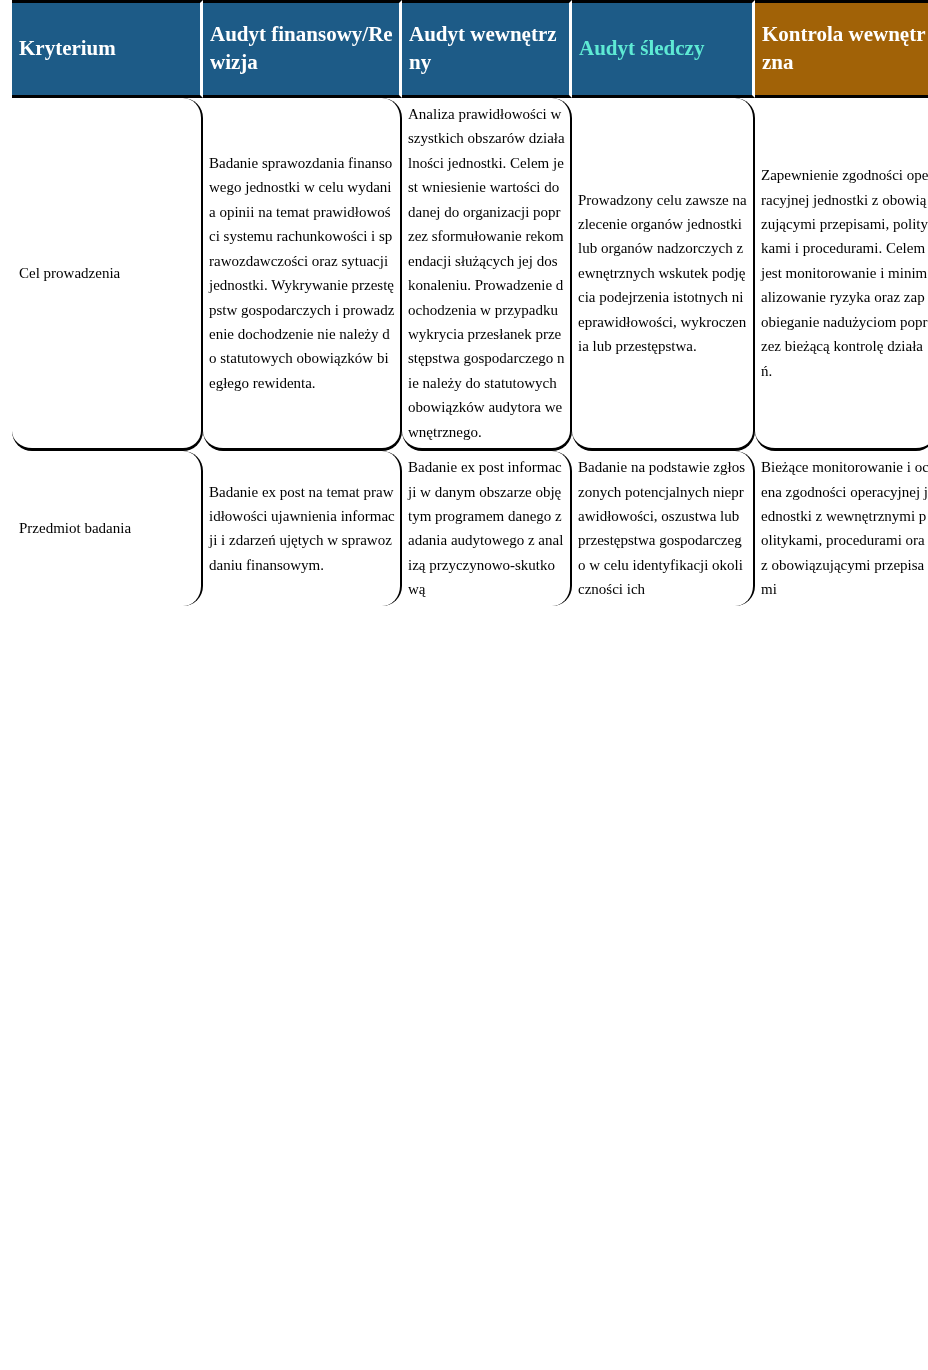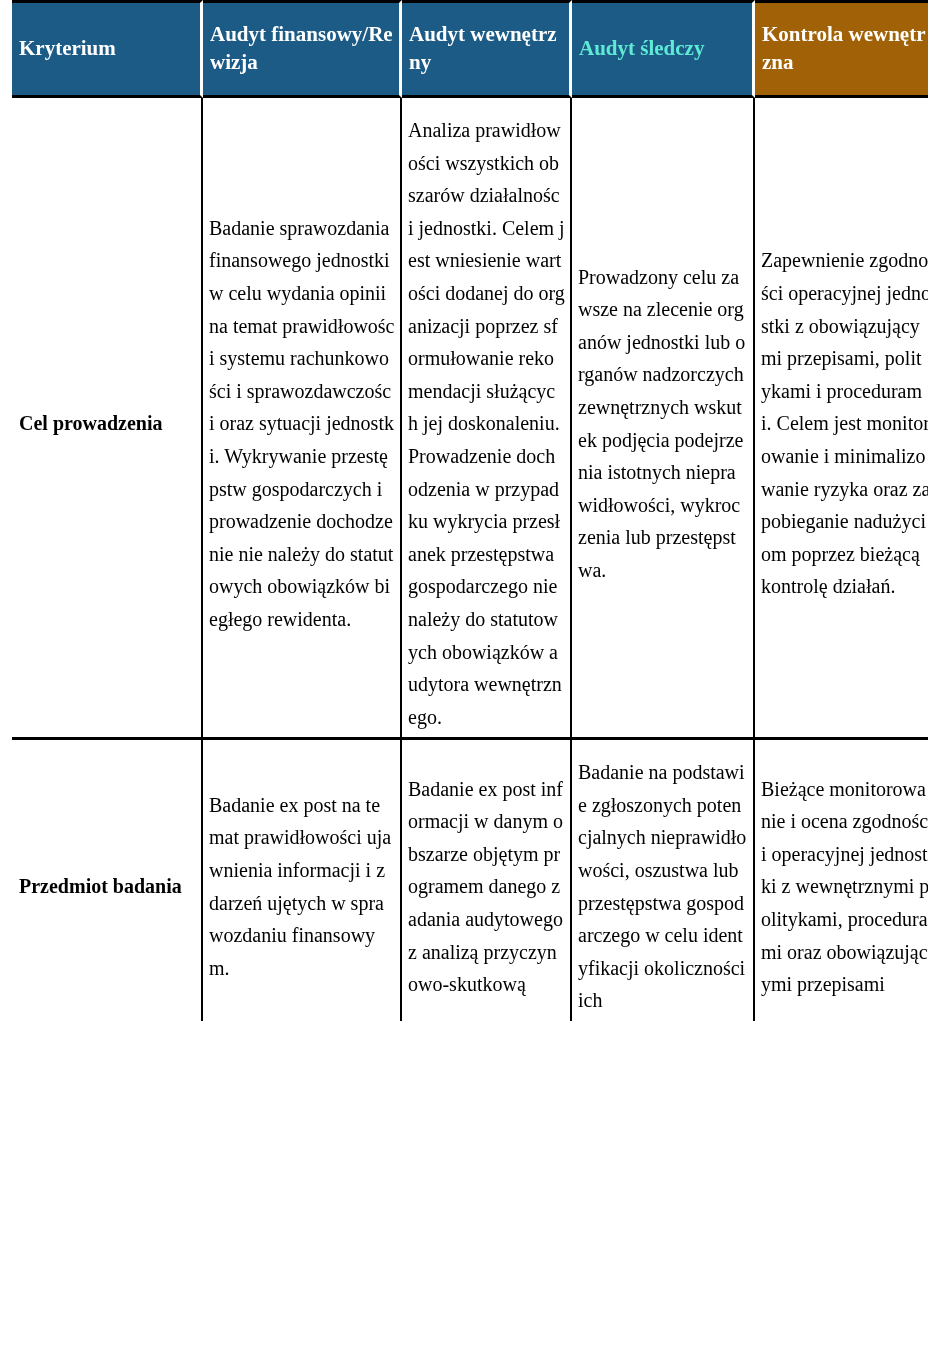--- a/index.html
+++ b/index.html
@@ -56,34 +56,35 @@
     border-right: 3px solid #ffffff;
     word-wrap: break-word;
     overflow-wrap: break-word;
     word-break: break-all;
     hyphens: none;
   }
   thead th.last { border-right: none; }
 
   tbody td {
     vertical-align: middle;
-    font-size: 20px;
+    font-size: 15px;
     line-height: 1.63;
-    padding: 16px 5px 4px 6px;
+    padding: 4px 5px 4px 6px;
     box-sizing: border-box;
     border-bottom: 3px solid #000000;
     border-right: 2px solid #000000;
     word-wrap: break-word;
     overflow-wrap: break-word;
     word-break: break-all;
     hyphens: none;
     background: #ffffff;
+    border-radius: 20px;
   }
   tbody td.crit {
-    font-weight: bold;
+    font-weight: normal;
     word-break: normal;
     overflow-wrap: break-word;
     padding-left: 7px;
   }
   tbody td.last { border-right: none; }
 
   tbody tr.row2 td { border-bottom: none; }
 </style>
 </head>
 <body>

